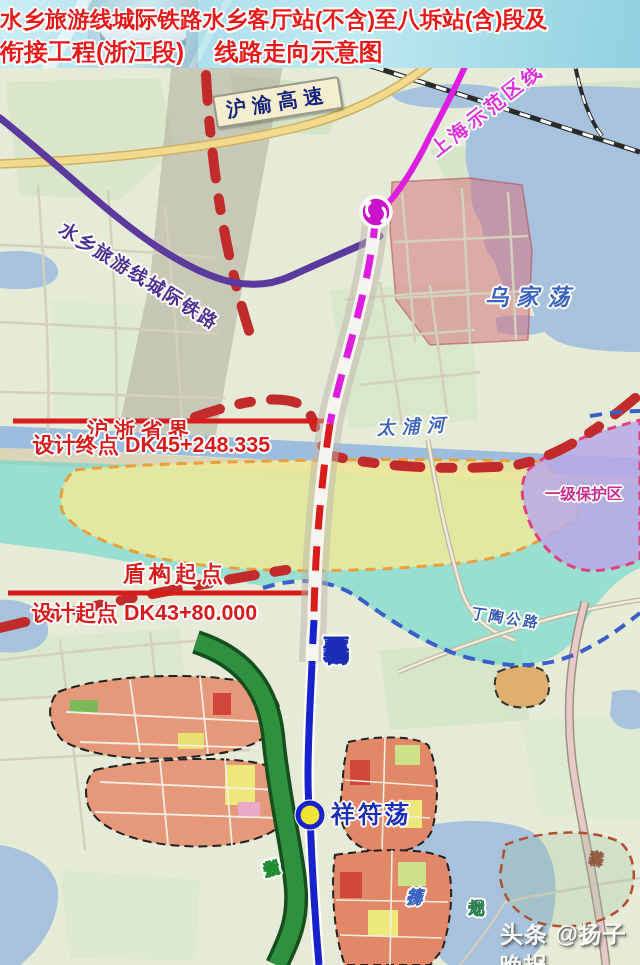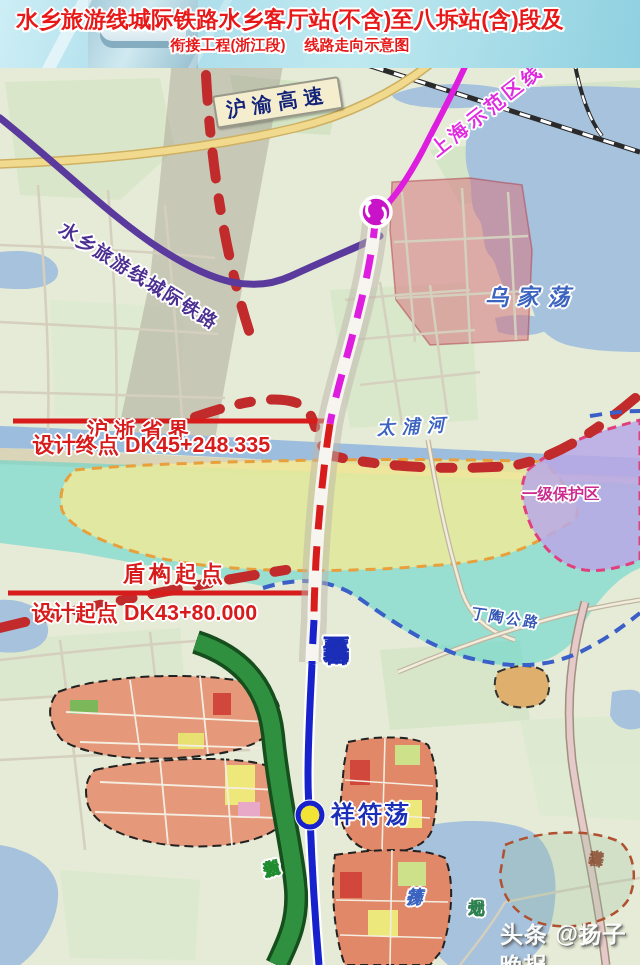--- a/index.html
+++ b/index.html
@@ -6,21 +6,21 @@
   #stage{position:relative;width:640px;height:965px;overflow:hidden;background:#e5ebd6;
          font-family:"Liberation Sans",sans-serif;}
   
   #header{position:absolute;left:0;top:0;width:640px;height:68px;z-index:30;
           background:linear-gradient(100deg,#cdeef5 0%,#a9dcea 25%,#bfe9f0 55%,#8fd0e0 100%);}
   .streak{position:absolute;background:rgba(255,255,255,.55);transform:skewX(-28deg);}
   #train-photo{position:absolute;left:88px;top:0;width:110px;height:68px;
                background:linear-gradient(115deg,#9fc4d4 0%,#d8ecf2 45%,#8fb6c8 100%);opacity:.8;}
   #train-body{position:absolute;left:100px;top:22px;width:86px;height:26px;border-radius:13px 5px 5px 13px;
               background:linear-gradient(#f4fafc,#cfe2ea);box-shadow:inset 0 -7px 0 #7fa8bc;opacity:.9;}
-  .tline{position:absolute;font-weight:bold;color:#e81818;width:580px;text-align:center;letter-spacing:0;
+  .tline{position:absolute;font-weight:bold;color:#e81818;width:580px;text-align:left;letter-spacing:0;
          text-shadow:-2px 0 0 #fff,2px 0 0 #fff,0 -2px 0 #fff,0 2px 0 #fff,
                      -1.5px -1.5px 0 #fff,1.5px -1.5px 0 #fff,-1.5px 1.5px 0 #fff,1.5px 1.5px 0 #fff;}
   
   .lbl{position:absolute;font-weight:bold;white-space:nowrap;z-index:20;
        text-shadow:-2px 0 0 #fff,2px 0 0 #fff,0 -2px 0 #fff,0 2px 0 #fff,
                    -1.4px -1.4px 0 #fff,1.4px -1.4px 0 #fff,-1.4px 1.4px 0 #fff,1.4px 1.4px 0 #fff;}
   .vert{writing-mode:vertical-rl;text-orientation:upright;}
   .red-note{color:#d81c1c;font-size:21.5px;}
   .blue-water{color:#3b63c0;font-style:italic;}
   #hwy-box{position:absolute;left:212px;top:96px;z-index:20;transform:rotate(-9deg);transform-origin:0 0;
@@ -212,42 +212,42 @@
       <circle cx="310" cy="815" r="12" fill="#f2e434" stroke="#1822cc" stroke-width="5"></circle>
     </g>
   </svg>
 
   <div id="header">
     <div id="train-photo"></div>
     <div id="train-body"></div>
     <div class="streak" style="left:60px;top:0;width:14px;height:68px;"></div>
     <div class="streak" style="left:206px;top:0;width:8px;height:68px;opacity:.5;"></div>
     <div class="tline" style="top:4px;font-size:22.5px;">水乡旅游线城际铁路水乡客厅站(不含)至八坼站(含)段及</div>
-    <div class="tline" style="top:36px;font-size:15px;">衔接工程(浙江段)　 线路走向示意图</div>
+    <div class="tline" style="top:36px;font-size:24px;">衔接工程(浙江段)　 线路走向示意图</div>
   </div>
 
   <div id="hwy-box">沪渝高速</div>
 
   <div class="lbl" style="left:425px;top:142px;transform:rotate(-38deg);transform-origin:0 0;
        font-size:19px;color:#e02ae0;letter-spacing:4px;">上海示范区线</div>
 
   <div class="lbl" style="left:68px;top:216px;transform:rotate(32deg);transform-origin:0 0;
        font-size:18.5px;color:#4b2e91;letter-spacing:2px;">水乡旅游线城际铁路</div>
 
 
 
   <div class="lbl blue-water" style="left:486px;top:282px;font-size:22px;letter-spacing:9px;">乌家荡</div>
 
   <div class="lbl red-note" style="left:87px;top:392px;letter-spacing:6px;font-size:21px;margin-top:24px;">沪浙省界</div>
 
   <div class="lbl red-note" style="left:33px;top:430px;">设计终点  DK45+248.335</div>
 
   <div class="lbl blue-water" style="left:377px;top:414px;font-size:18px;letter-spacing:7px;transform:rotate(-3deg);">太浦河</div>
 
-  <div class="lbl" style="left:522px;top:484px;font-size:15.5px;color:#cc2a8e;">一级保护区</div>
+  <div class="lbl" style="left:545px;top:484px;font-size:15.5px;color:#cc2a8e;">一级保护区</div>
 
   <div class="lbl red-note" style="left:123px;top:559px;letter-spacing:4px;font-size:22px;">盾构起点</div>
 
   <div class="lbl red-note" style="left:32px;top:598px;">设计起点  DK43+80.000</div>
 
   <div class="lbl" style="left:474px;top:604px;transform:rotate(8deg) skewX(-6deg);transform-origin:0 0;
        font-size:14.5px;color:#3555b5;letter-spacing:3px;">丁陶公路</div>
 
   <div class="lbl vert" style="left:320px;top:616px;font-size:26px;color:#1b2eb8;">嘉善至西塘线</div>
 

